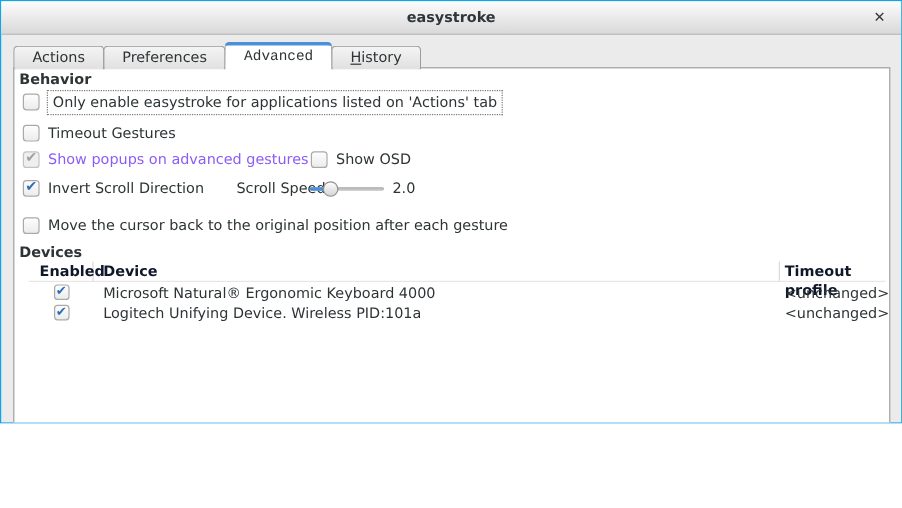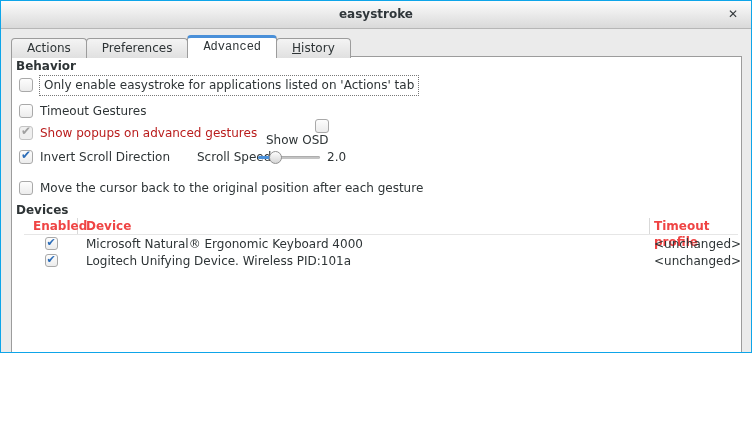--- a/index.html
+++ b/index.html
@@ -59,35 +59,35 @@
     font-size:12px; font-weight:bold; color:#2d6db8;
   }
   .checkbox.disabled { background:#efefef; border-color:#c3c3c3; }
   .checkbox.disabled.checked::after { color:#a0a0a0; }
   .checkbox.small { width:13px; height:13px; flex:0 0 13px; }
   .checkbox.small.checked::after { font-size:11px; top:-2px; }
 
   .b-row { position:absolute; left:7px; right:6px; display:flex; align-items:center; height:16px; }
   .b-row .lbl { margin-left:7px; white-space:nowrap; }
   .focus-label { border:1px dotted #787878; padding:2px 4px 3px; margin-left:6px !important; }
-  .dim { color:#b91c1c; }
+  .dim { color:#8b5cf6; }
 
   
   .slider { position:absolute; width:62px; height:14px; top:1px; --pct:27%; }
   .slider .track { position:absolute; left:0; right:0; top:6px; height:3px; background:#c4c4c4; border-radius:2px; box-shadow:inset 0 1px 0 #adadad; }
   .slider .fill  { position:absolute; left:0; top:6px; height:3px; width:var(--pct); background:#4a90d9; border-radius:2px; }
   .slider .handle {
     position:absolute; top:1px; left:calc(var(--pct) - 6px);
     width:13px; height:13px; border-radius:50%;
     background:linear-gradient(#fdfdfd, #d6d6d6); border:1px solid #919191;
   }
 
   
   .tbl { position:absolute; left:12px; width:714px; }
-  .tbl-header { display:flex; height:17px; align-items:center; font-weight:bold; color:#ef4444; border-bottom:1px solid #e6e6e6; }
+  .tbl-header { display:flex; height:17px; align-items:center; font-weight:bold; color:#0f172a; border-bottom:1px solid #e6e6e6; }
   .tbl-header .c { height:100%; line-height:16px; }
   .c-enabled { width:54px; padding-left:9px; border-right:1px solid #d9d9d9; }
   .c-device  { flex:1; padding-left:8px; border-right:1px solid #d9d9d9; }
   .c-timeout { width:88px; padding-left:4px; }
   .tbl-row { display:flex; height:17px; align-items:center; }
   .tbl-row .c-enabled { display:flex; justify-content:center; padding-left:0; border-right:none; align-items:center; }
   .tbl-row .c-device { border-right:none; white-space:nowrap; overflow:hidden; }
 
   
   .hide-btn {
@@ -126,21 +126,21 @@
     </div>
 
     <div class="b-row" style="top:46px">
       <span class="checkbox"></span>
       <span class="lbl">Timeout Gestures</span>
     </div>
 
     <div class="b-row" style="top:68px">
       <span class="checkbox disabled checked"></span>
       <span class="lbl dim">Show popups on advanced gestures</span>
-      <span style="position:absolute; left:240px; display:flex; align-items:flex-end;flex-direction:column;">
+      <span style="position:absolute; left:240px; display:flex; align-items:flex-end;">
         <span class="checkbox"></span>
         <span class="lbl">Show OSD</span>
       </span>
     </div>
 
     <div class="b-row" style="top:92px">
       <span class="checkbox checked"></span>
       <span class="lbl">Invert Scroll Direction</span>
       <span style="position:absolute; left:178px;">Scroll Speed</span>
       <span class="slider" style="left: 239px; --pct: 27%;">

